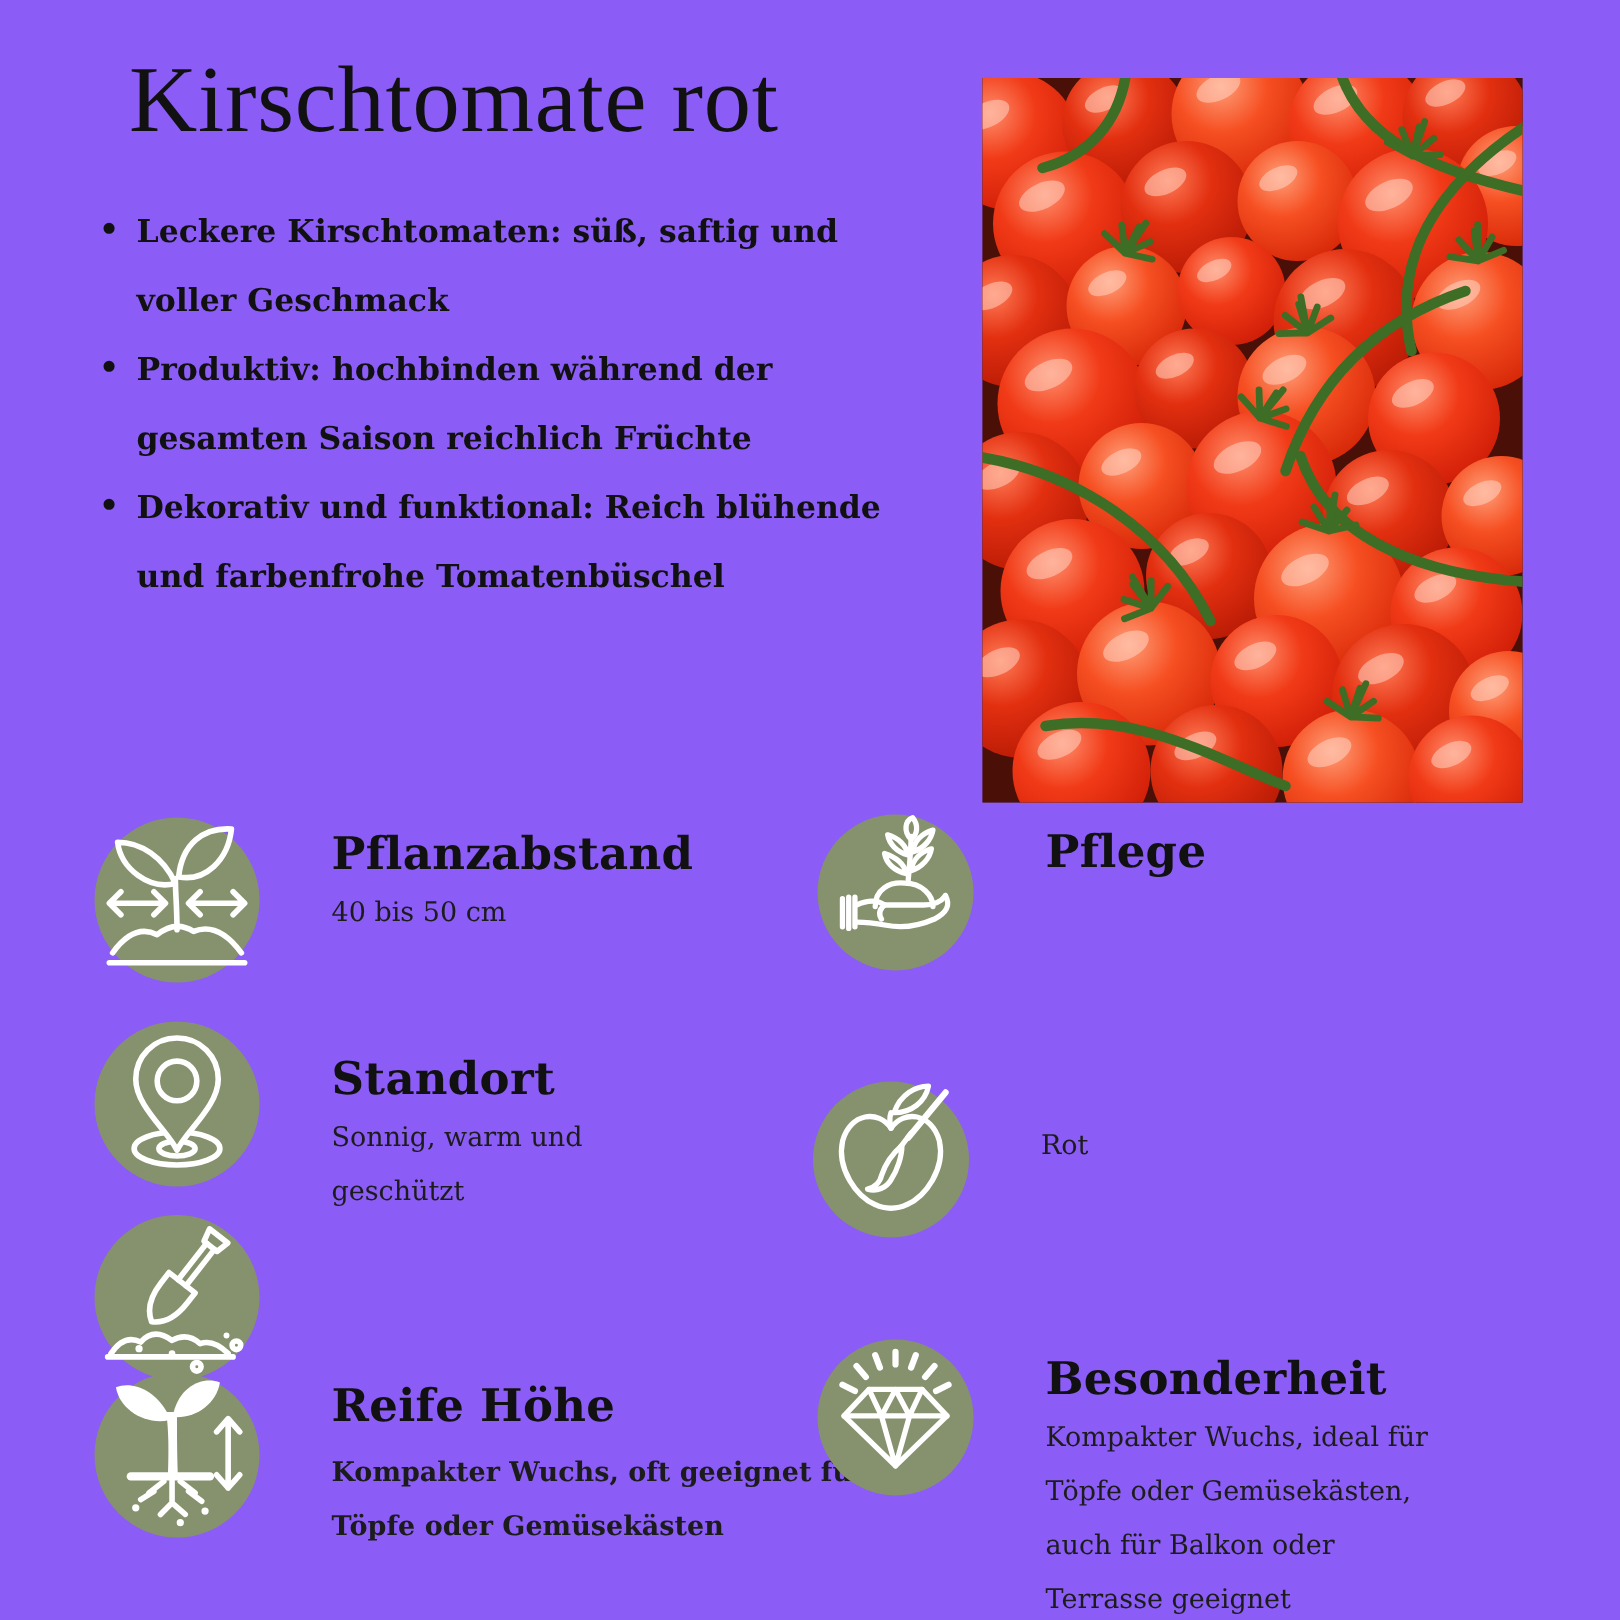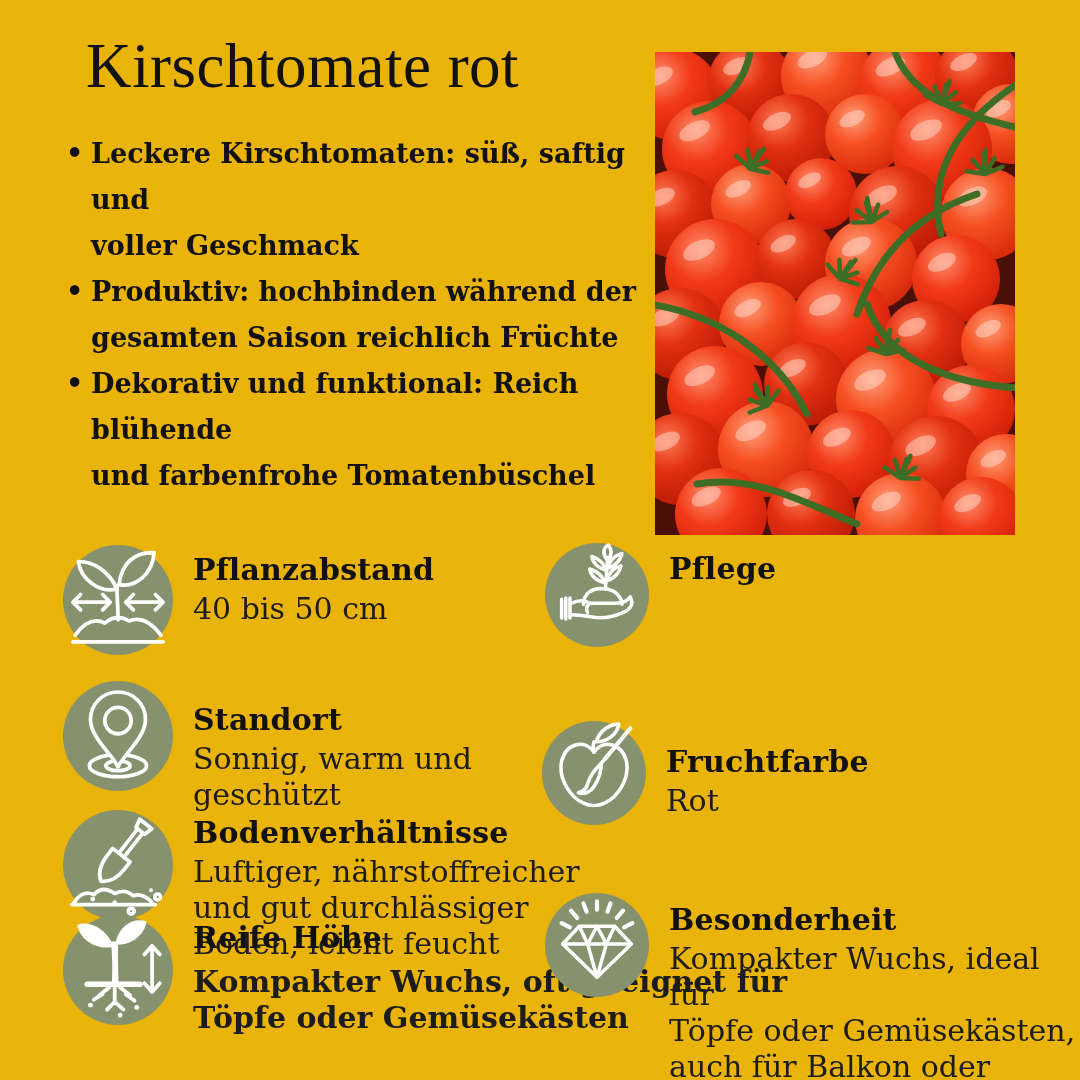--- a/index.html
+++ b/index.html
@@ -1,34 +1,34 @@
 <!DOCTYPE html>
 <html lang="de"><head>
 <meta charset="utf-8">
 <style>
   html,body{margin:0;padding:0;background:#fff;}
-  .page{position:relative;width:1080px;height:1080px;background:#eab308;overflow:hidden;
+  .page{position:relative;width:1080px;height:1080px;background:#8b5cf6;overflow:hidden;
         font-family:"DejaVu Serif",serif;color:#161616;}
   .title{position:absolute;left:86px;top:30px;margin:0;
          font-family:"Liberation Serif",serif;font-weight:500;font-size:63px;
          letter-spacing:.5px;color:#111;}
   .bullets{position:absolute;left:64px;top:131px;width:606px;margin:0;padding:0;
-           list-style:none;font-weight:700;font-size:27px;line-height:46px;color:#111;}
+           list-style:none;font-weight:700;font-size:21px;line-height:46px;color:#111;}
   .bullets li{position:relative;padding-left:27px;white-space:pre-line;}
   .bullets li::before{content:"\2022";position:absolute;left:2px;top:-1px;}
   .photo{position:absolute;left:655px;top:52px;width:360px;height:483px;background:#4a1007;}
   .photo svg{display:block;}
-  .feature{position:absolute;display:flex;align-items:flex-start;}
+  .feature{position:absolute;display:flex;align-items:flex-start;gap:28px;}
   .badge{flex:0 0 auto;border-radius:50%;background:#86926E;}
   .badge svg{display:block;width:100%;height:100%;}
   .b110{width:110px;height:110px;}
   .b104{width:104px;height:104px;}
   .ftext{margin-left:20px;}
   .ftext h3{margin:0;font-size:30px;line-height:37px;font-weight:700;letter-spacing:.2px;color:#111;}
-  .ftext p{margin:3px 0 0;font-size:30px;line-height:36px;white-space:pre-line;color:#1c1c1c;}
+  .ftext p{margin:3px 0 0;font-size:18px;line-height:36px;white-space:pre-line;color:#1c1c1c;}
   .f1{left:63px;top:545px;}  .f1 .ftext{padding-top:6px;}
   .f2{left:63px;top:681px;}  .f2 .ftext{padding-top:20px;}
   .f3{left:63px;top:810px;}  .f3 .ftext{padding-top:4px;}
   .f4{left:63px;top:915px;}  .f4 .ftext{padding-top:4px;}
   .f4 .ftext p{margin-top:8px;font-weight:bold;}
   .f5{left:545px;top:543px;} .f5 .ftext{padding-top:7px;}
   .f6{left:542px;top:721px;} .f6 .ftext{padding-top:22px;}
   .f7{left:545px;top:893px;} .f7 .ftext{padding-top:8px;}
   .ic{fill:none;stroke:#fff;stroke-width:3.4;stroke-linecap:round;stroke-linejoin:round;}
 </style>
@@ -210,26 +210,20 @@
         </g>
         <path d="M10 84 Q18 72 28 77 Q36 68 47 76 Q56 71 64 78 Q72 75 81 84"></path>
         <path d="M8 86 H84"></path>
         <circle cx="27" cy="81" r="2.2" fill="#fff" stroke="none"></circle>
         <circle cx="47" cy="84" r="2" fill="#fff" stroke="none"></circle>
         <circle cx="62" cy="92" r="2.6"></circle>
         <circle cx="86" cy="79" r="2.6"></circle>
         <circle cx="80" cy="73" r="1.8" fill="#fff" stroke="none"></circle>
       </svg>
     </div>
-    <div class="ftext">
-      <h3>Bodenverhältnisse</h3>
-      <p>Luftiger, nährstoffreicher
-und gut durchlässiger
-Boden, leicht feucht</p>
-    </div>
   </section>
 
   <section class="feature f4">
     <div class="badge b110">
       <svg viewBox="0 0 100 100" class="ic">
         <path d="M45 26 C37 10 22 5 13 9 C15 22 30 32 45 29 Z" fill="#fff" stroke="none"></path>
         <path d="M48 24 C52 8 66 2 76 6 C74 19 61 28 48 27 Z" fill="#fff" stroke="none"></path>
         <path d="M43.5 24 C45 36 45 48 44.5 62 H50.5 C50 48 50 36 50 24 Z" fill="#fff" stroke="none"></path>
         <path d="M22 63 H70" stroke-width="5"></path>
         <path d="M42 66 L33 73 M36 72 L28 77 M47 66 L47 79 M52 66 L61 73 M57 72 L65 78 M47 79 L40 86 M47 79 L55 86"></path>
@@ -270,21 +264,20 @@
       <svg viewBox="0 0 100 100" class="ic">
         <path d="M50 30 C42 18 24 20 19 38 C15 56 28 74 40 79 C46 82 54 82 60 79 C72 74 85 56 81 38 C76 20 58 18 50 30 Z"></path>
         <path d="M50 30 C49 26 49 23 50 20"></path>
         <path d="M52 20 C56 8 66 3 74 3 C72 13 63 20 52 20 Z"></path>
         <path d="M85 7 L61 36" stroke-width="4"></path>
         <path d="M63 33 L56 42"></path>
         <path d="M57 41 C50 47 46 54 44 60 C43 65 39 68 35 69 C41 71 47 68 50 63 C54 57 57 48 57 41 Z"></path>
       </svg>
     </div>
     <div class="ftext">
-      <h3>Fruchtfarbe</h3>
       <p>Rot</p>
     </div>
   </section>
 
   <section class="feature f7">
     <div class="badge b104">
       <svg viewBox="0 0 100 100" class="ic">
         <path d="M50 8 V16 M37 10 L40 18 M63 10 L60 18 M25 17 L31 24 M75 17 L69 24 M16 29 L24 33 M84 29 L76 33" stroke-width="4"></path>
         <path d="M33 32 H67 L83 49 L50 81 L17 49 Z"></path>
         <path d="M33 32 L41 49 L50 32 L59 49 L67 32 M17 49 H83 M41 49 L50 81 L59 49"></path>

